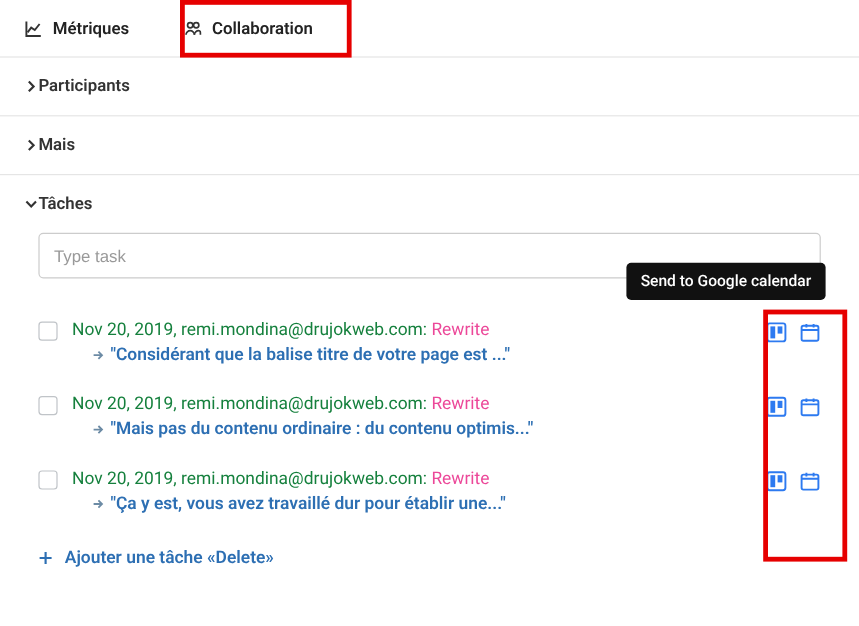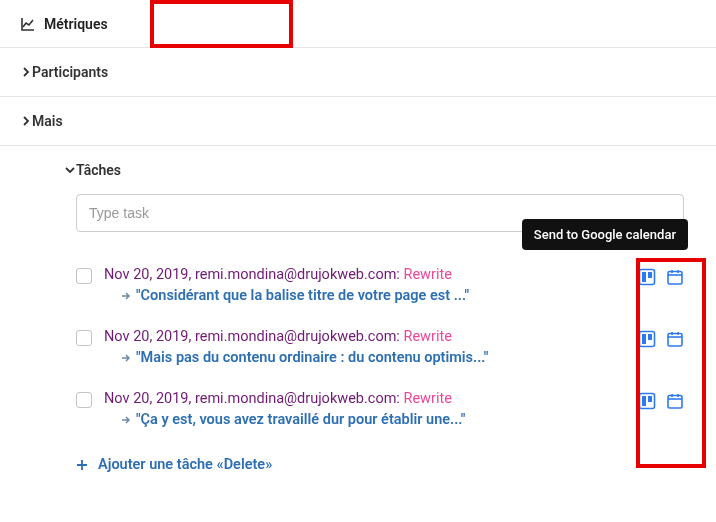--- a/index.html
+++ b/index.html
@@ -4,31 +4,31 @@
 <style>
   * { box-sizing: border-box; margin: 0; padding: 0; }
   body { font-family: -apple-system, BlinkMacSystemFont, "Segoe UI", Roboto, Arial, sans-serif; font-size: 14px; color: #333; width: 716px; height: 522px; background: #fff; position: relative; }
   .tabs { display: flex; align-items: center; padding: 0 20px; border-bottom: 1px solid #e5e5e5; height: 48px; gap: 45px; }
   .tab { display: flex; align-items: center; gap: 8px; font-weight: 600; color: #222; cursor: pointer; height: 100%; }
   .tab .icon { width: 16px; height: 16px; display: inline-flex; align-items: center; justify-content: center; }
   .tab-collab-box { position: absolute; top: 0; left: 150px; width: 143px; height: 48px; border: 4px solid #e60000; pointer-events: none; }
   .section { border-bottom: 1px solid #e5e5e5; }
   .section-header { display: flex; align-items: center; padding: 16px 20px; font-weight: 600; cursor: pointer; }
   .chevron { width: 12px; height: 12px; display: inline-flex; align-items: center; justify-content: center; }
-  .section.open { border-bottom: none; padding-left: 44px; }
+  .section.open { border-bottom: none; }
   .task-input-wrap { padding: 0 32px 14px 32px; }
   .task-input { width: 100%; border: 1px solid #ccc; border-radius: 4px; padding: 10px 12px; font-size: 14px; color: #15803d; outline: none; }
   .task-input::placeholder { color: #999; }
   .tooltip { position: absolute; top: 219px; right: 28px; background: #111; color: #fff; padding: 8px 12px; border-radius: 4px; font-size: 13px; font-weight: 500; white-space: nowrap; }
   .tasks { padding: 10px 32px 0 32px; }
   .task-row { display: flex; align-items: flex-start; gap: 12px; padding: 10px 0 14px 0; position: relative; }
   .checkbox { width: 16px; height: 16px; border: 1.5px solid #c0c4c8; border-radius: 3px; flex-shrink: 0; margin-top: 2px; cursor: pointer; }
   .task-body { flex: 1; min-width: 0; }
   .task-line1 { color: #555; font-size: 14.5px; }
-  .task-line1 .author { color: #701a75; }
+  .task-line1 .author { color: #15803d; }
   .task-line1 .title { color: #ec4899; }
   .task-line2 { display: flex; align-items: center; gap: 4px; margin-top: 4px; padding-left: 16px; }
   .arrow-icon { color: #6c8ba5; }
   .task-quote { color: #2d6fb3; font-weight: 600; font-size: 14.5px; cursor: pointer; }
   .task-actions { display: flex; align-items: center; gap: 10px; padding-top: 2px; }
   .action-icon { width: 18px; height: 18px; cursor: pointer; color: #2d7af0; }
   .add-task { display: flex; align-items: center; gap: 10px; padding: 14px 32px 20px 32px; color: #2d6fb3; font-weight: 600; cursor: pointer; font-size: 14.5px; }
   .actions-highlight { position: absolute; top: 258px; right: 10px; width: 70px; height: 210px; border: 4px solid #e60000; pointer-events: none; }
   svg { display: block; }
 </style>
@@ -38,20 +38,31 @@
 <div class="tabs">
   <div class="tab">
     <span class="icon">
       <svg viewBox="0 0 16 16" width="16" height="16" stroke="#333" stroke-width="1.6" fill="none">
           <path d="M2 2 v12 h12"></path>
           <path d="M3 11 l3 -4 l3 2 l4 -5"></path>
         </svg>
     </span>
     <span>Métriques</span>
   </div>
+  <div class="tab">
+    <span class="icon">
+      <svg viewBox="0 0 16 16" width="16" height="16" stroke="#333" stroke-width="1.4" fill="none">
+          <circle cx="5.5" cy="5" r="2.2"></circle>
+          <circle cx="10.5" cy="5" r="2.2"></circle>
+          <path d="M2 13c0-2 1.8-3.5 3.5-3.5S9 11 9 13"></path>
+          <path d="M9 13c0-2 1.8-3.5 3.5-3.5S14 11 14 13"></path>
+        </svg>
+    </span>
+    <span>Collaboration</span>
+  </div>
 </div>
 <div class="tab-collab-box"></div>
 
 <div class="section">
   <div class="section-header">
     <span class="chevron">
       <svg viewBox="0 0 12 12" width="12" height="12" stroke="#333" stroke-width="1.8" fill="none">
           <path d="M4 2 l4 4 l-4 4"></path>
         </svg>
     </span>

